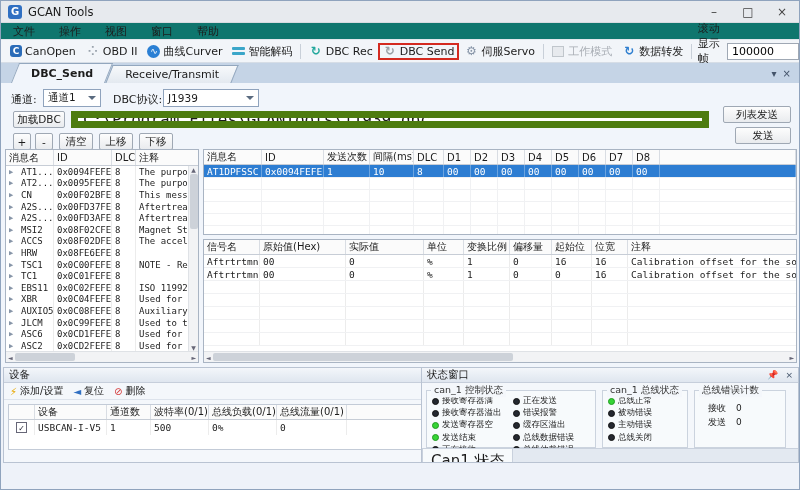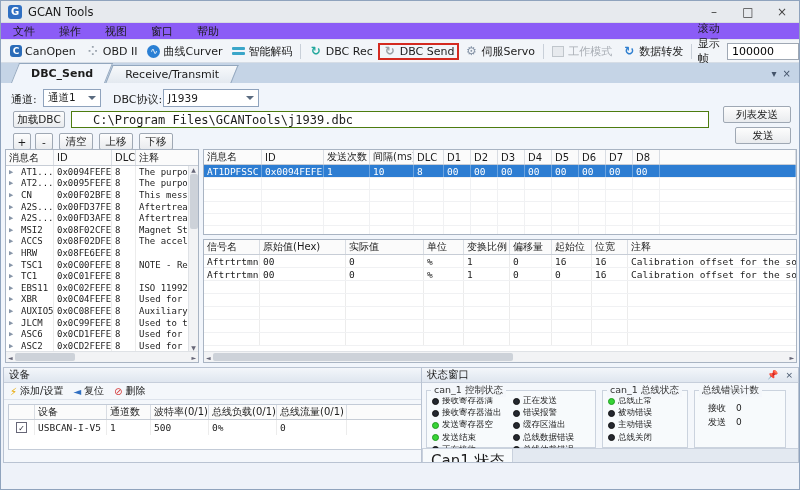--- a/index.html
+++ b/index.html
@@ -6,21 +6,21 @@
   *{box-sizing:border-box;}
   .window{position:relative;width:800px;height:490px;background:#eef2f9;border:1px solid #8fa3bd;
     font-family:"DejaVu Sans","Liberation Sans",sans-serif;font-size:11px;color:#1c1c1c;overflow:hidden;}
   
   .titlebar{position:absolute;left:0;top:0;width:100%;height:22px;background:#e7eaee;display:flex;align-items:center;border-bottom:1px solid #d7dbe0;}
   .app-icon{width:14px;height:14px;margin:0 6px 0 7px;background:#2f6fc2;border-radius:3px;color:#fff;font-size:10px;font-weight:bold;display:flex;align-items:center;justify-content:center;}
   .title-text{font-size:11.5px;}
   .win-controls{margin-left:auto;display:flex;height:100%;}
   .win-btn{width:34px;height:100%;display:flex;align-items:center;justify-content:center;color:#444;font-size:12px;}
   
-  .menubar{position:absolute;left:0;top:22px;width:100%;height:17px;background:#8b5cf6;display:flex;align-items:center;border-bottom:1px solid #e3e7ec;}
+  .menubar{position:absolute;left:0;top:22px;width:100%;height:17px;background:#0f766e;display:flex;align-items:center;border-bottom:1px solid #e3e7ec;}
   .menu-item{padding:0 12px;font-size:11px;}
   
   .toolbar{position:absolute;left:0;top:39px;width:100%;height:23px;background:#f2f5f9;display:flex;align-items:center;border-bottom:1px solid #d6dde6;padding-left:4px;}
   .tb-item{display:flex;align-items:center;gap:3px;padding:2px 5px;white-space:nowrap;}
   .tb-item.disabled{color:#a8adb4;}
   .tb-item.highlight{border:2px solid #d42a20;padding:0 3px;}
   .tb-sep{width:1px;height:15px;background:#c9d0d9;margin:0 3px;}
   .ico{width:14px;display:inline-flex;justify-content:center;font-size:12px;line-height:12px;}
   .ico-canopen{background:#2b6cb8;color:#fff;border-radius:3px;width:12px;height:12px;font-size:9px;font-weight:bold;align-items:center;}
   .ico-obd{color:#9aa3ad;font-weight:bold;}
@@ -40,21 +40,21 @@
   .tab.active{height:20px;font-weight:bold;}
   .tab.active::before{background:#f1f5fb;}
   .tab span{position:relative;}
   .tabstrip-btns{margin-left:auto;display:flex;gap:6px;padding:0 8px 4px 0;color:#44546a;font-size:10px;}
   
   .content{position:absolute;left:0;top:82px;width:100%;height:284px;background:#f1f5fb;}
   .lbl{position:absolute;font-size:11px;}
   .combo{position:absolute;height:18px;background:#fff;border:1px solid #8fa3bd;display:flex;align-items:center;padding:0 4px;font-size:10.5px;}
   .combo .arr{margin-left:auto;width:0;height:0;border-left:4px solid transparent;border-right:4px solid transparent;border-top:4px solid #5a6b80;}
   .btn{position:absolute;height:17px;background:linear-gradient(#fdfdfd,#e9ebee);border:1px solid #9fa8b4;display:flex;align-items:center;justify-content:center;font-size:10.5px;border-radius:2px;}
-  .field{position:absolute;height:17px;background:#fff;border:1px solid #4d7c0f;display:flex;align-items:center;padding:0 21px;font-family:"DejaVu Sans Mono","Liberation Mono",monospace;font-size:12px;white-space:nowrap;overflow:hidden;}
+  .field{position:absolute;height:17px;background:#fff;border:7px solid #4d7c0f;display:flex;align-items:center;padding:0 5px;font-family:"DejaVu Sans Mono","Liberation Mono",monospace;font-size:16px;white-space:nowrap;overflow:hidden;}
   
   .panel{position:absolute;background:#fff;border:1px solid #a9b4c3;overflow:hidden;}
   .tr{display:flex;align-items:center;}
   .tr>span{padding:0 3px;overflow:hidden;white-space:nowrap;border-right:1px solid #ececec;height:100%;display:flex;align-items:center;}
   .thead{background:#fbfbfb;border-bottom:1px solid #c7cdd6;font-size:10px;}
   .thead>span{border-right:1px solid #d9dde3;}
   .mono{font-family:"DejaVu Sans Mono","Liberation Mono",monospace;}
   
   #msg-panel{left:4px;top:148px;width:194px;height:214px;}
   .msg-head{height:16px;}

